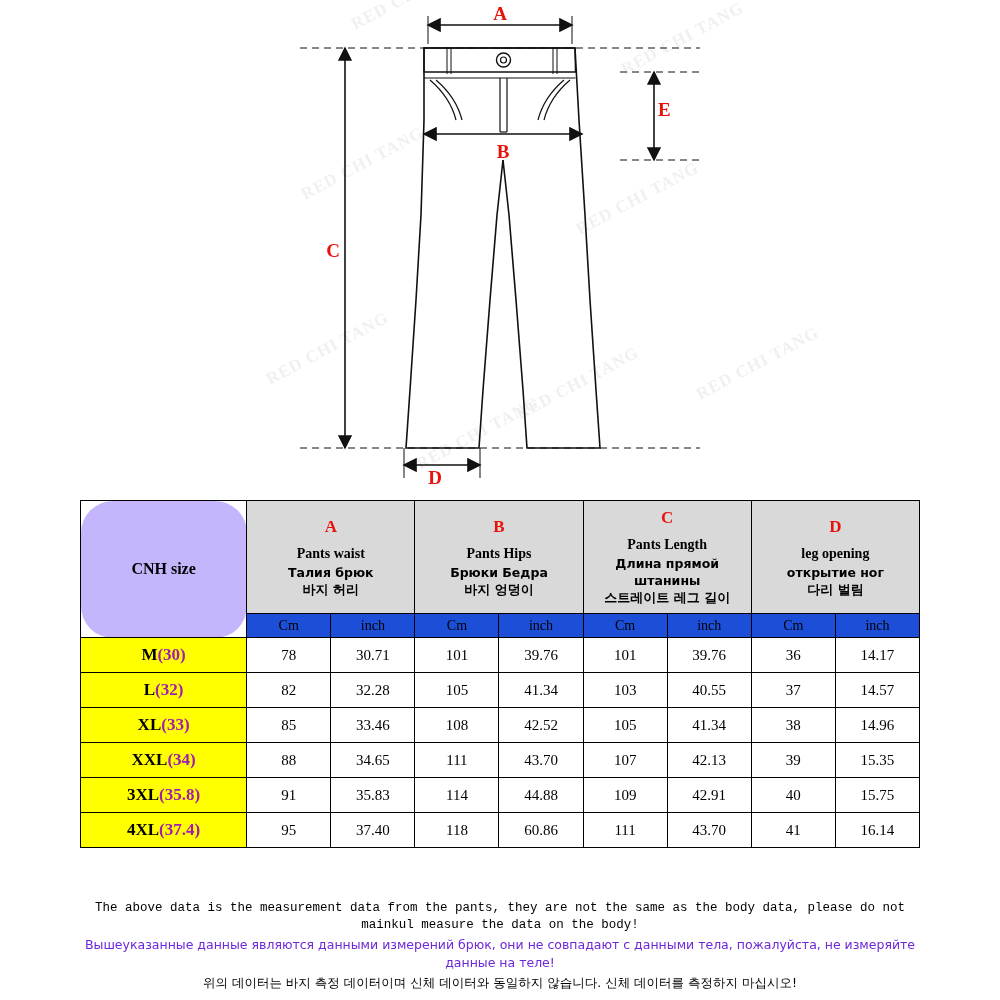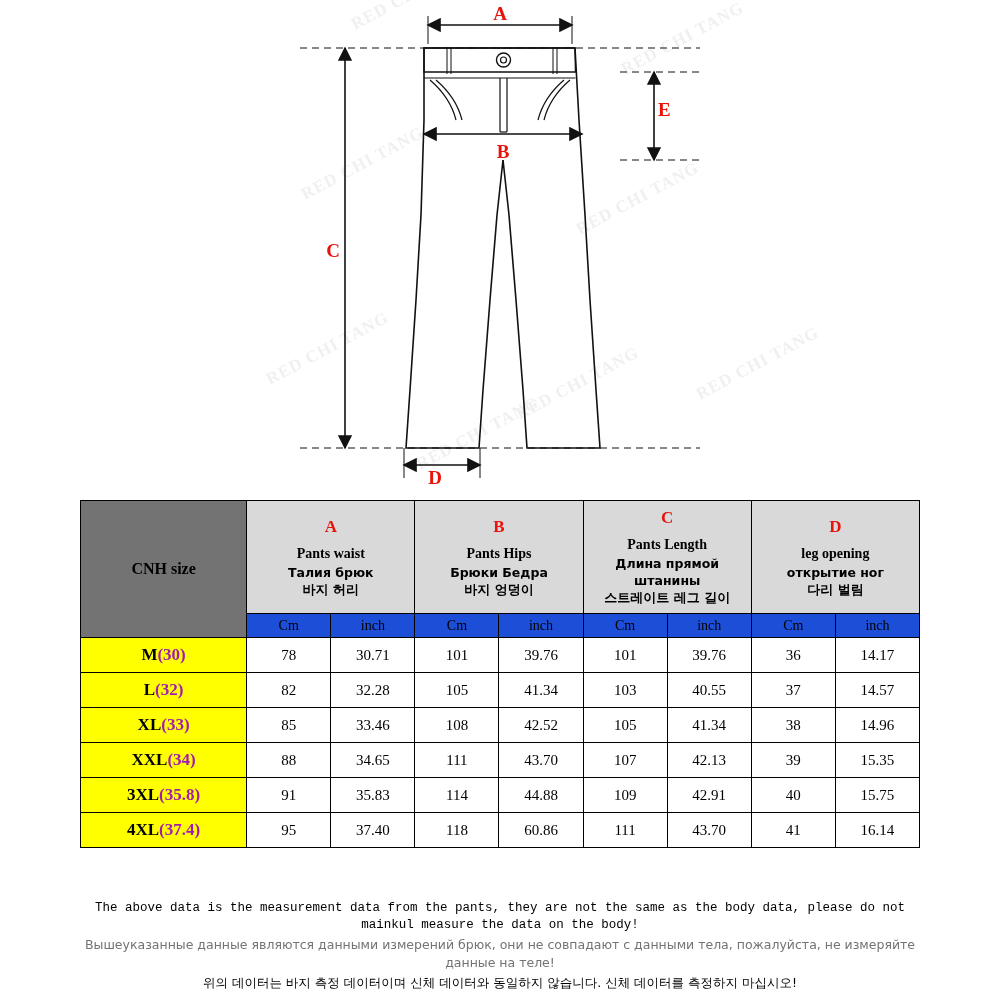--- a/index.html
+++ b/index.html
@@ -61,23 +61,24 @@
     font-size: 12.5px;
     line-height: 17px;
     font-family: "DejaVu Sans", sans-serif;
   }
   .hdr-kr {
     font-size: 13px;
     line-height: 18px;
     font-family: "DejaVu Sans", sans-serif;
   }
   .cnh-cell {
-    background: #737373;
+    background: #c4b5fd;
     font-weight: bold;
     font-size: 16px;
+    border-radius: 32px;
   }
   .unit-cell {
     background: #1d4ed8;
     font-size: 14px;
     height: 24px;
   }
   .size-cell {
     background: #ffff00;
     font-weight: bold;
     font-size: 17px;
@@ -100,21 +101,21 @@
   }
   .note-en {
     font-size: 12.5px;
     color: #000000;
     line-height: 17px;
     font-family: Liberation Mono, monospace;
     padding: 0 8px;
   }
   .note-ru {
     font-size: 12.5px;
-    color: #737373;
+    color: #6d28d9;
     line-height: 18px;
     font-family: "DejaVu Sans", sans-serif;
     margin-top: 2px;
   }
   .note-kr {
     font-size: 12.5px;
     color: #000000;
     line-height: 18px;
     font-family: "DejaVu Sans", sans-serif;
     margin-top: 2px;

